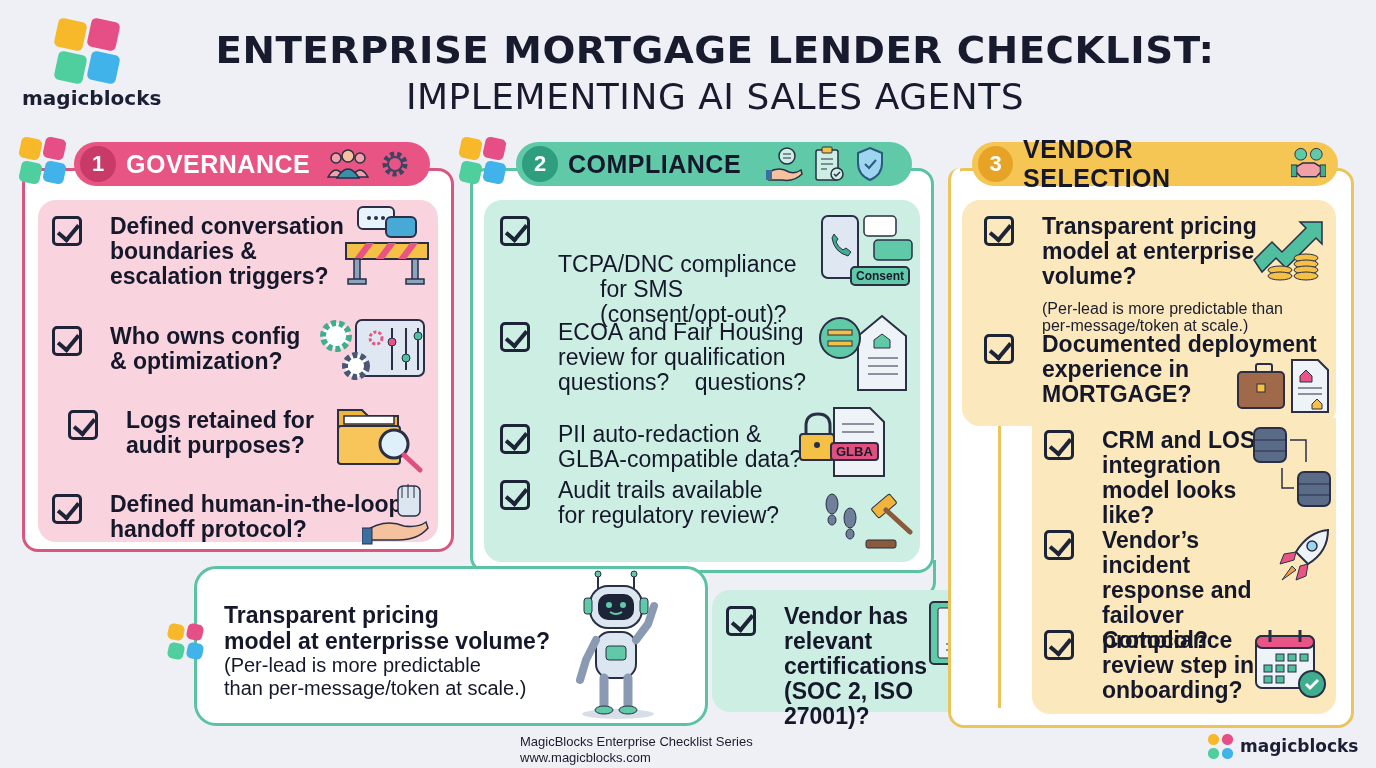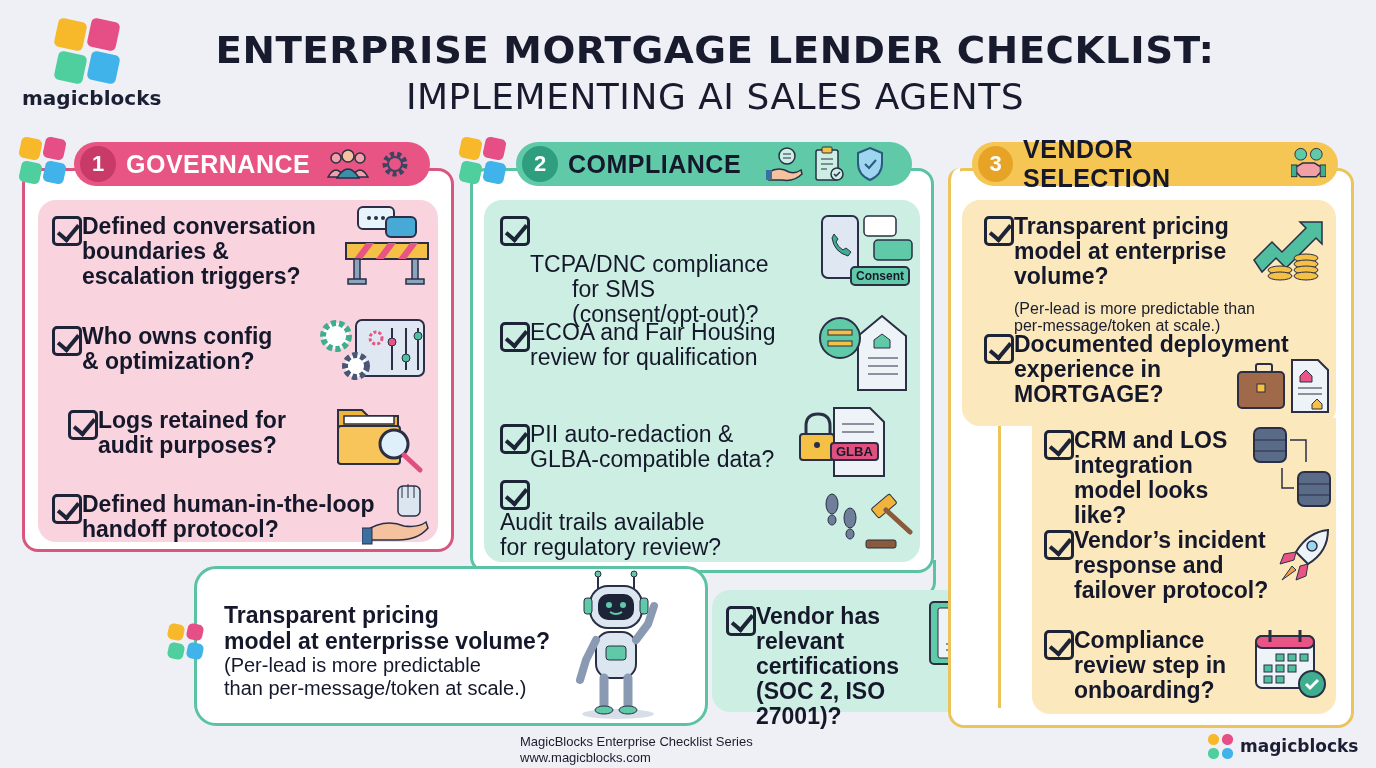--- a/index.html
+++ b/index.html
@@ -47,21 +47,21 @@
   .pill .num {
     width: 36px; height: 36px; border-radius: 50%;
     display: flex; align-items: center; justify-content: center;
     font-size: 22px; font-weight: bold; color: #fff;
   }
   .pill .label { font-size: 25px; font-weight: bold; letter-spacing: 0.5px; }
   .inner {
     border-radius: 18px;
   }
 
-  .item { position: absolute; display: flex; align-items: flex-start; gap: 0; }
+  .item { position: absolute; display: flex; align-items: flex-start; gap: 28px; }
   .check {
     width: 30px; height: 30px; flex: 0 0 30px; border: 3px solid #1d2438;
     border-radius: 5px; position: relative; margin-top: 2px;
   }
   .check::after {
     content: ""; position: absolute; left: 7px; top: 1px; width: 9px; height: 17px;
     border-right: 4px solid #1d2438; border-bottom: 4px solid #1d2438;
     transform: rotate(40deg);
   }
   .item-text { font-size: 23px; line-height: 25px; font-weight: bold; color: #15182a; }
@@ -233,20 +233,21 @@
     <rect x="54" y="26" width="38" height="20" rx="4" fill="#5fc9a8" stroke="#2a2f45" stroke-width="1.5"></rect>
   </svg>
   <div style="position:absolute;left:30px;top:52px;background:#5fc9a8;border:2px solid #2a2f45;border-radius:5px;font-size:12px;font-weight:bold;padding:1px 4px;color:#15182a;">Consent</div>
 </div>
 
 <div class="item" style="left:500px;top:320px;width:330px;">
   <div class="check"></div>
   <div class="item-text" style="font-weight:normal;">
     <div>ECOA and Fair Housing</div>
       <div>review for qualification</div>
+      <div style="white-space:pre;">questions?    questions?</div>
   </div>
 </div>
 <svg class="icon-box" style="left:818px;top:314px;" width="100" height="78" viewBox="0 0 100 78">
   <path d="M40 22 l24 -20 l24 20 v54 h-48z" fill="#eef3f8" stroke="#2a2f45" stroke-width="2"></path>
   <path d="M56 26 l8 -6 l8 6 v8 h-16z" fill="#5fc9a8" stroke="#2a2f45"></path>
   <line x1="50" y1="44" x2="80" y2="44" stroke="#2a2f45"></line>
     <line x1="50" y1="52" x2="80" y2="52" stroke="#2a2f45"></line>
     <line x1="50" y1="60" x2="80" y2="60" stroke="#2a2f45"></line>
   <circle cx="22" cy="24" r="20" fill="#5fc9a8" stroke="#2a2f45" stroke-width="2"></circle>
   <rect x="10" y="16" width="24" height="5" fill="#f4c046" stroke="#2a2f45"></rect>
@@ -265,21 +266,21 @@
     <path d="M38 2 h36 l14 14 v54 h-50z" fill="#eef3f8" stroke="#2a2f45" stroke-width="2"></path>
     <line x1="46" y1="18" x2="78" y2="18" stroke="#2a2f45"></line>
       <line x1="46" y1="26" x2="78" y2="26" stroke="#2a2f45"></line>
     <path d="M10 28 v-8 q0 -12 12 -12 q12 0 12 12 v8" fill="none" stroke="#2a2f45" stroke-width="3"></path>
     <rect x="4" y="28" width="34" height="26" rx="3" fill="#f4c046" stroke="#2a2f45" stroke-width="2"></rect>
     <circle cx="21" cy="39" r="3" fill="#2a2f45"></circle>
   </svg>
   <div style="position:absolute;left:34px;top:36px;background:#e0507e;border:2px solid #2a2f45;border-radius:4px;font-size:13px;font-weight:bold;padding:0 4px;color:#15182a;">GLBA</div>
 </div>
 
-<div class="item" style="left:500px;top:478px;width:330px;flex-direction:column;">
+<div class="item" style="left:500px;top:478px;width:330px;">
   <div class="check"></div>
   <div class="item-text" style="font-weight:normal;">
     <div>Audit trails available</div>
       <div>for regulatory review?</div>
   </div>
 </div>
 <svg class="icon-box" style="left:822px;top:488px;" width="94" height="62" viewBox="0 0 94 62">
   <ellipse cx="10" cy="16" rx="6" ry="10" fill="#6f7f9a" stroke="#2a2f45"></ellipse>
     <ellipse cx="10" cy="32" rx="4" ry="5" fill="#6f7f9a" stroke="#2a2f45"></ellipse>
   <ellipse cx="28" cy="30" rx="6" ry="10" fill="#6f7f9a" stroke="#2a2f45"></ellipse>

